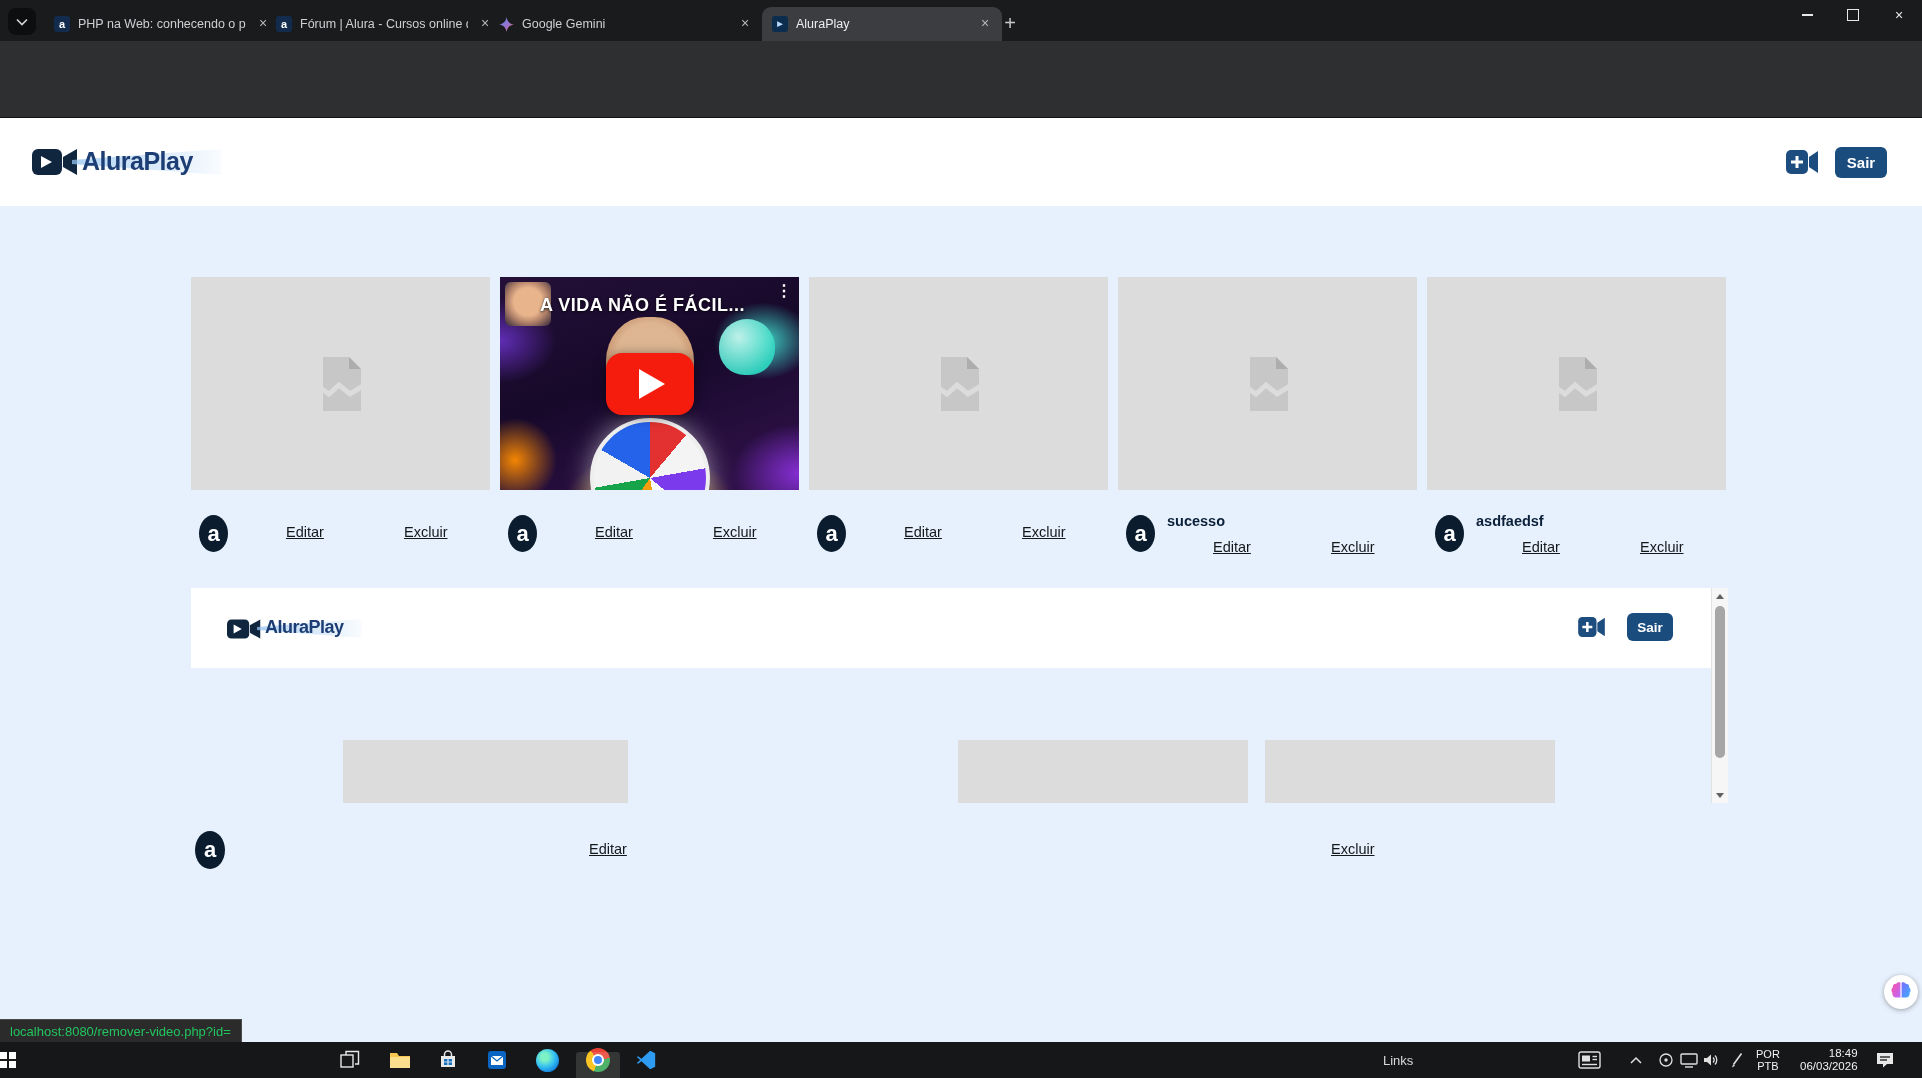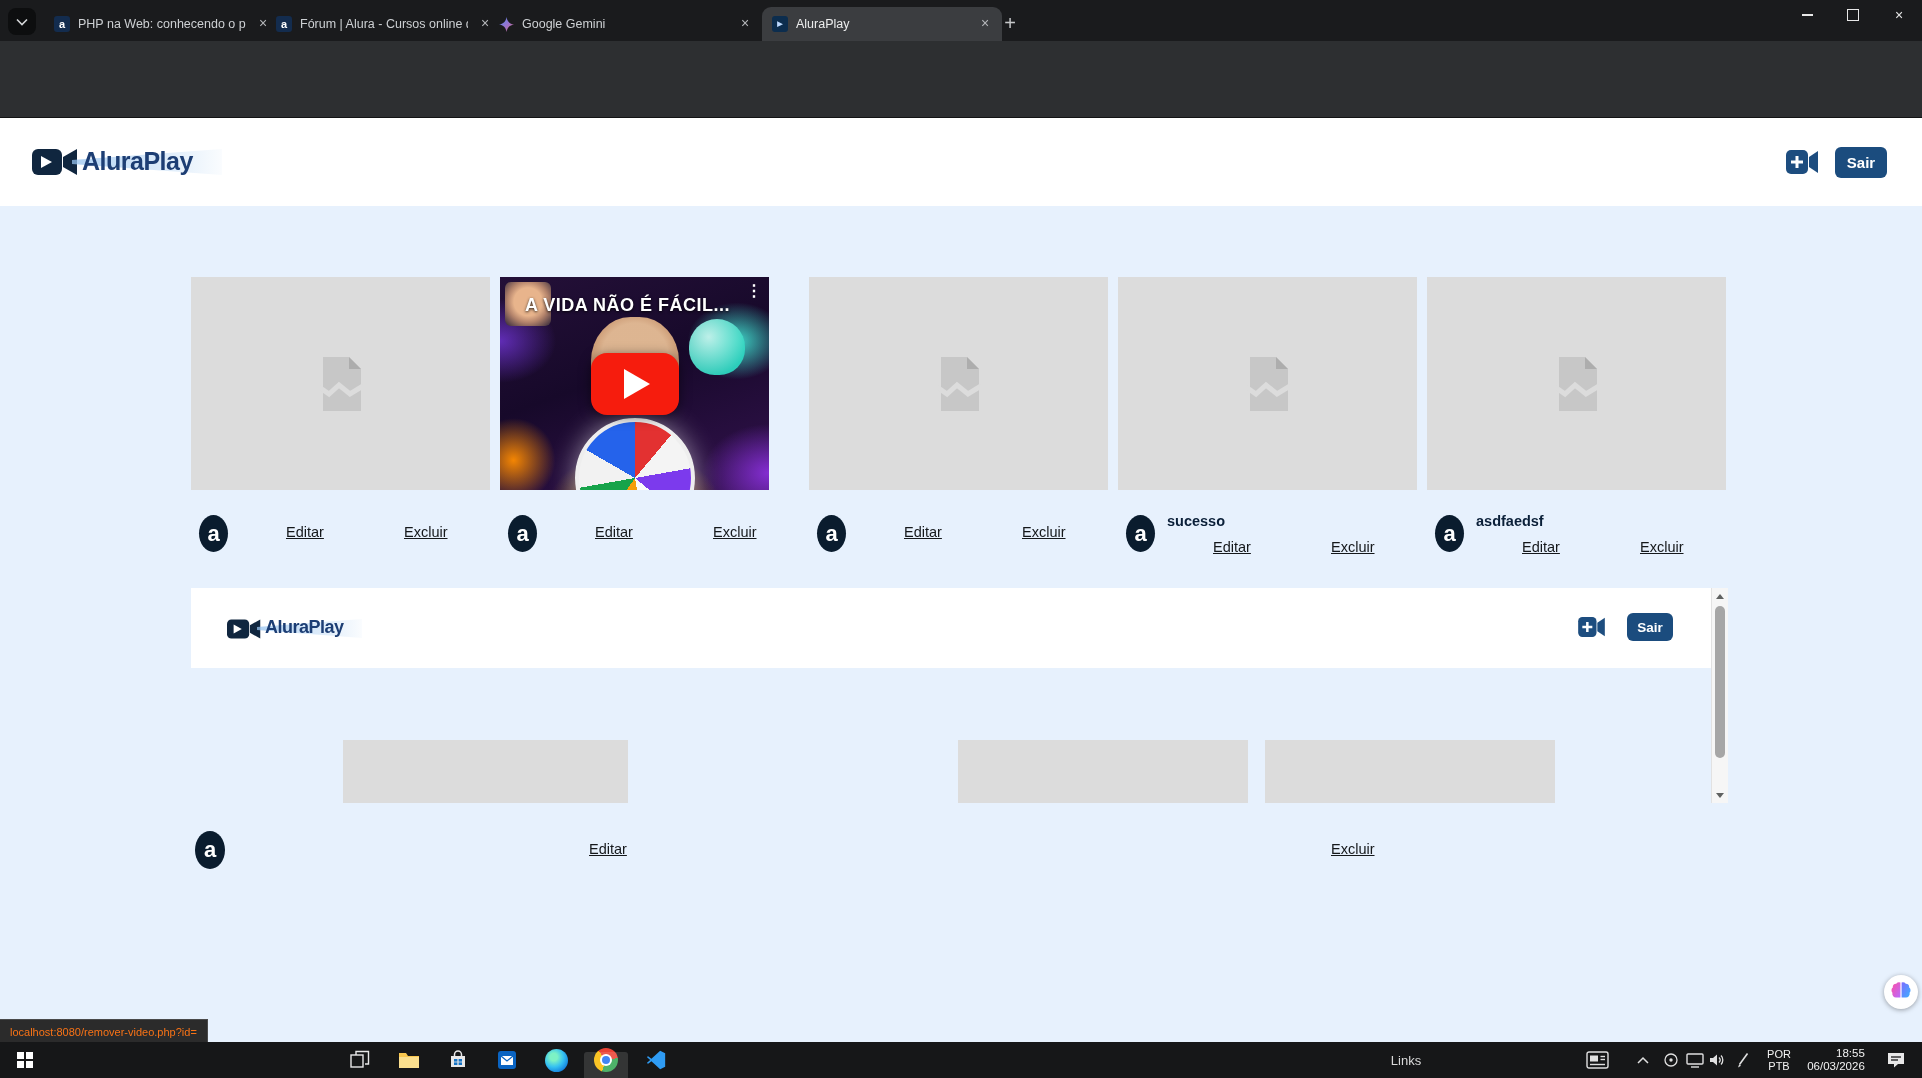--- a/index.html
+++ b/index.html
@@ -42,21 +42,21 @@
   .site-header{left:0;top:0;width:1922px;height:88px;background:#ffffff;}
   .beam{position:absolute;background:linear-gradient(90deg,rgba(150,195,240,.75),rgba(222,236,250,.15));clip-path:polygon(0 42%,100% 0,100% 100%,0 58%);}
   .brand-text{position:absolute;font-weight:bold;color:#1d3e74;letter-spacing:-0.5px;}
   .btn-sair{position:absolute;background:#1b4c7e;color:#fff;border-radius:6px;display:flex;align-items:center;justify-content:center;font-weight:bold;}
 
   .card{position:absolute;width:299px;height:213px;background:#dcdcdc;display:flex;align-items:center;justify-content:center;}
   .avatar{position:absolute;width:29px;height:37px;border-radius:50%;background:#0a1c2e;color:#fff;display:flex;align-items:center;justify-content:center;font-weight:bold;font-size:22px;}
   .row-link{position:absolute;font-size:14.5px;color:#15181b;text-decoration:underline;white-space:nowrap;cursor:pointer;}
   .vtitle{position:absolute;font-size:14.5px;font-weight:bold;color:#0a1f38;white-space:nowrap;}
 
-  .thumb{position:absolute;left:500px;top:277px;width:269px;height:213px;overflow:hidden;background:
+  .thumb{position:absolute;left:500px;top:277px;width:299px;height:213px;overflow:hidden;background:
     radial-gradient(70px 55px at 88% 30%,rgba(64,224,208,.95),rgba(64,224,208,0) 70%),
     radial-gradient(60px 60px at 5% 86%,rgba(255,140,0,.95),rgba(255,140,0,0) 70%),
     radial-gradient(120px 80px at 50% 108%,rgba(250,204,21,.85),rgba(250,204,21,0) 72%),
     radial-gradient(95px 70px at 100% 92%,rgba(147,51,234,.85),rgba(147,51,234,0) 70%),
     radial-gradient(80px 60px at 0% 30%,rgba(124,58,237,.7),rgba(124,58,237,0) 70%),
     linear-gradient(160deg,#241038,#17092a 45%,#33124e);}
   .thumb-title{position:absolute;top:18px;left:0;right:14px;text-align:center;color:#fff;font-size:18px;font-weight:bold;letter-spacing:.5px;text-shadow:0 1px 3px rgba(0,0,0,.85);}
   .bigface{position:absolute;left:50%;top:42%;transform:translate(-50%,-50%);width:88px;height:98px;border-radius:45%;background:radial-gradient(circle at 50% 40%,#eec49a 0 45%,#c98d5f 72%,rgba(0,0,0,0) 100%);opacity:.92;}
   .face{position:absolute;left:5px;top:5px;width:46px;height:44px;border-radius:6px;background:radial-gradient(circle at 50% 45%,#e8b48c 0 42%,#b3836b 62%,#2c2338 100%);}
   .ghost{position:absolute;right:24px;top:42px;width:56px;height:56px;border-radius:50% 50% 46% 46%;background:radial-gradient(circle at 35% 32%,#c5f7ef,#2dd4bf 75%);opacity:.95;}
@@ -77,25 +77,25 @@
   .t2ghost{position:absolute;right:86px;bottom:-18px;width:46px;height:46px;border-radius:50%;background:radial-gradient(circle at 35% 32%,#c5f7ef,#2dd4bf 75%);}
   .scrollbar{position:absolute;right:0;top:0;width:16px;height:215px;background:#f6f6f6;border-left:1px solid #e2e2e2;}
   .sb-arrow{position:absolute;left:0;width:16px;height:16px;display:flex;align-items:center;justify-content:center;}
   .sb-up{top:0;} .sb-dn{bottom:0;}
   .tri-up{width:0;height:0;border-left:4px solid transparent;border-right:4px solid transparent;border-bottom:5px solid #5f6160;}
   .tri-dn{width:0;height:0;border-left:4px solid transparent;border-right:4px solid transparent;border-top:5px solid #5f6160;}
   .sb-thumb{position:absolute;left:3px;top:18px;width:10px;height:152px;border-radius:5px;background:#a6a6a6;}
 
   .brain-badge{left:1884px;top:975px;width:34px;height:34px;border-radius:50%;background:#fff;box-shadow:0 1px 5px rgba(0,0,0,.35);display:flex;align-items:center;justify-content:center;}
 
-  .status-tip{left:0;top:1019px;height:23px;background:#2b2b2b;border:1px solid #4a4a4a;border-left:none;color:#f97316;font-size:11px;display:flex;align-items:center;padding:0 10px;}
+  .status-tip{left:0;top:1019px;height:23px;background:#2b2b2b;border:1px solid #4a4a4a;border-left:none;color:#22c55e;font-size:13px;display:flex;align-items:center;padding:0 10px;}
 
   
   .taskbar{left:0;top:1042px;width:1922px;height:36px;background:#161718;}
-  .tb-item{position:absolute;top:0;height:36px;display:flex;align-items:center;justify-content:center;}
+  .tb-item{position:absolute;top:0;height:36px;display:flex;align-items:center;justify-content:flex-start;}
   .startgrid{display:grid;grid-template-columns:7px 7px;grid-gap:2px;}
   .startgrid span{width:7px;height:7px;background:#fff;}
   .searchbox{position:absolute;left:49px;top:0;width:272px;height:36px;background:#fff;display:flex;align-items:center;gap:10px;padding:0 8px 0 16px;box-sizing:border-box;}
   .searchbox .ph{color:#2b2b2b;font-size:15px;flex:1;}
   .chrome-ico{position:relative;width:24px;height:24px;border-radius:50%;background:conic-gradient(from -40deg,#ea4335 0 120deg,#4285f4 0 120deg,#34a853 120deg 240deg,#fbbc05 240deg 360deg);}
   .chrome-ico i{position:absolute;left:50%;top:50%;transform:translate(-50%,-50%);width:12px;height:12px;border-radius:50%;background:#fff;}
   .chrome-ico i::after{content:"";position:absolute;left:2px;top:2px;width:8px;height:8px;border-radius:50%;background:#4285f4;}
   .chrome-hl{position:absolute;left:-10px;top:4px;width:44px;height:30px;background:rgba(255,255,255,.13);border-radius:3px;}
   .edge-ico{width:23px;height:23px;border-radius:50%;background:radial-gradient(circle at 38% 35%,#7df2c5 0 18%,#35c1f1 48%,#0b6fd8 85%);}
   .tray-txt{color:#f2f2f2;font-size:11px;line-height:12px;text-align:center;}
@@ -472,21 +472,21 @@
     </div>
 
     <div class="tb-item" style="left:1756px;width:46px;">
       <div class="tray-txt">
           <div>POR</div>
           <div>PTB</div>
         </div>
     </div>
     <div class="tb-item" style="left:1800px;width:72px;">
       <div class="clock">
-          <div>18:55</div>
+          <div>18:49</div>
           <div>06/03/2026</div>
         </div>
     </div>
     <div class="tb-item" style="left:1876px;width:40px;">
       <svg width="18" height="17">
           <path d="M1 1h16v11h-6l-4 3.5V12H1z" fill="#e8e8e8"></path>
           <line x1="4" y1="5" x2="14" y2="5" stroke="#161718" stroke-width="1.3"></line>
           <line x1="4" y1="8" x2="11" y2="8" stroke="#161718" stroke-width="1.3"></line>
         </svg>
     </div>

